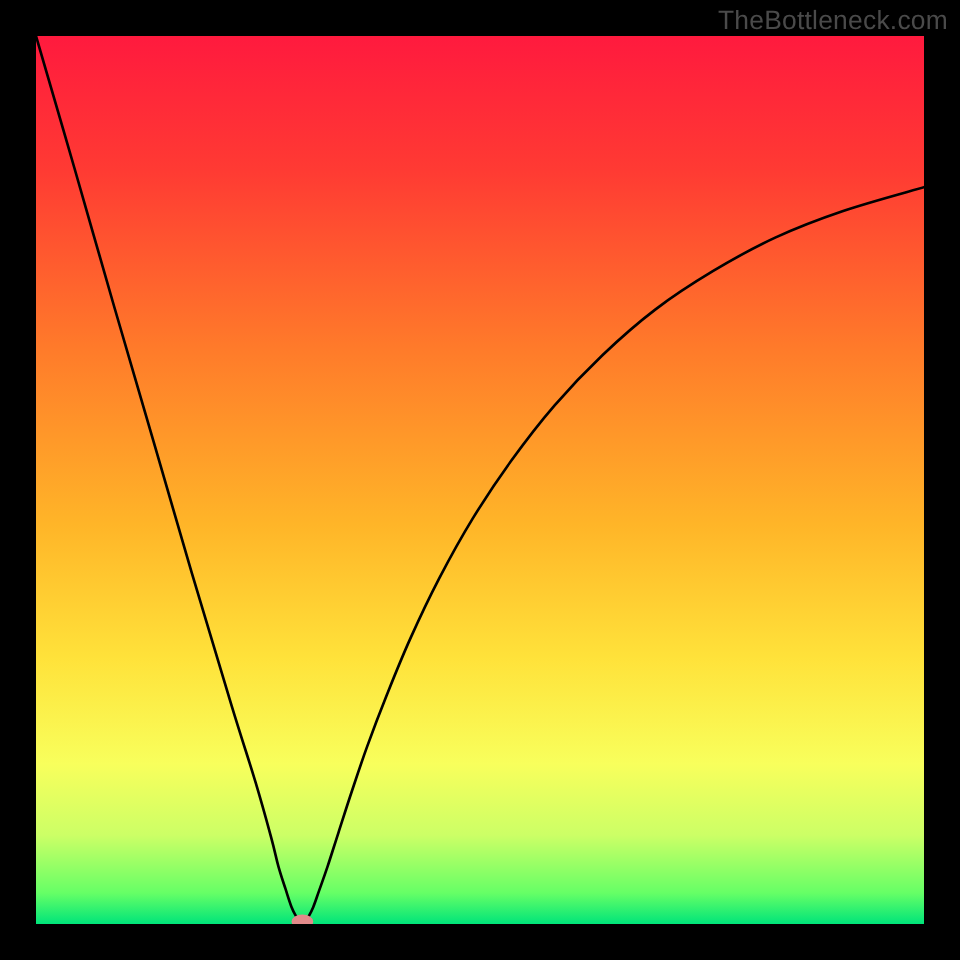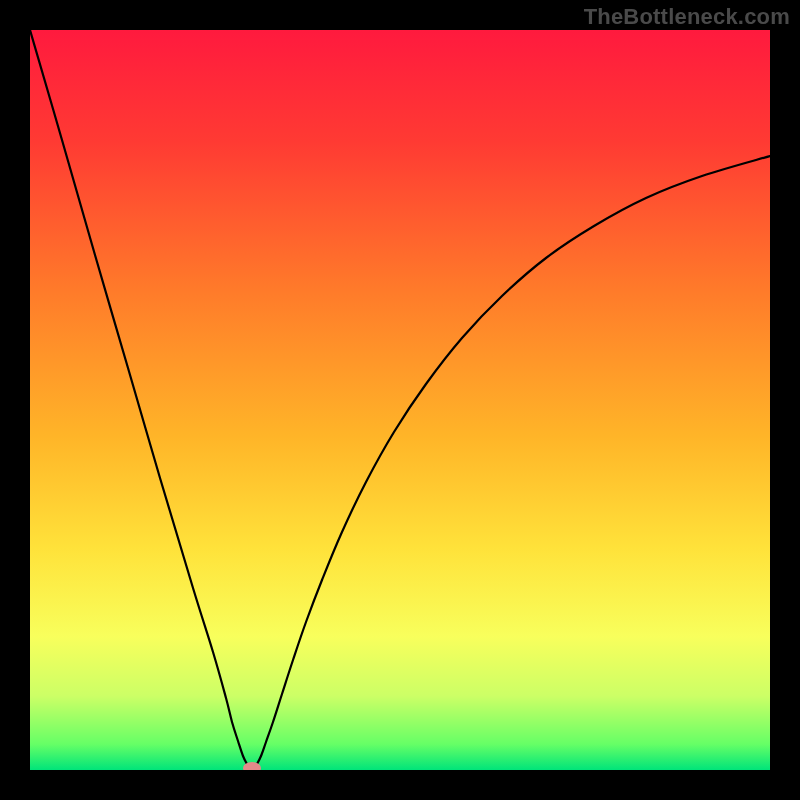--- a/index.html
+++ b/index.html
@@ -16,21 +16,21 @@
     width: 800px;
     height: 800px;
     background: #000;
   }
   .watermark {
     position: absolute;
     top: 4px;
     right: 10px;
     color: #4a4a4a;
     font-size: 22px;
-    font-weight: 700;
+    font-weight: 400;
     letter-spacing: 0.2px;
     z-index: 10;
   }
   svg {
     position: absolute;
     top: 0;
     left: 0;
   }
 </style>
 </head>

